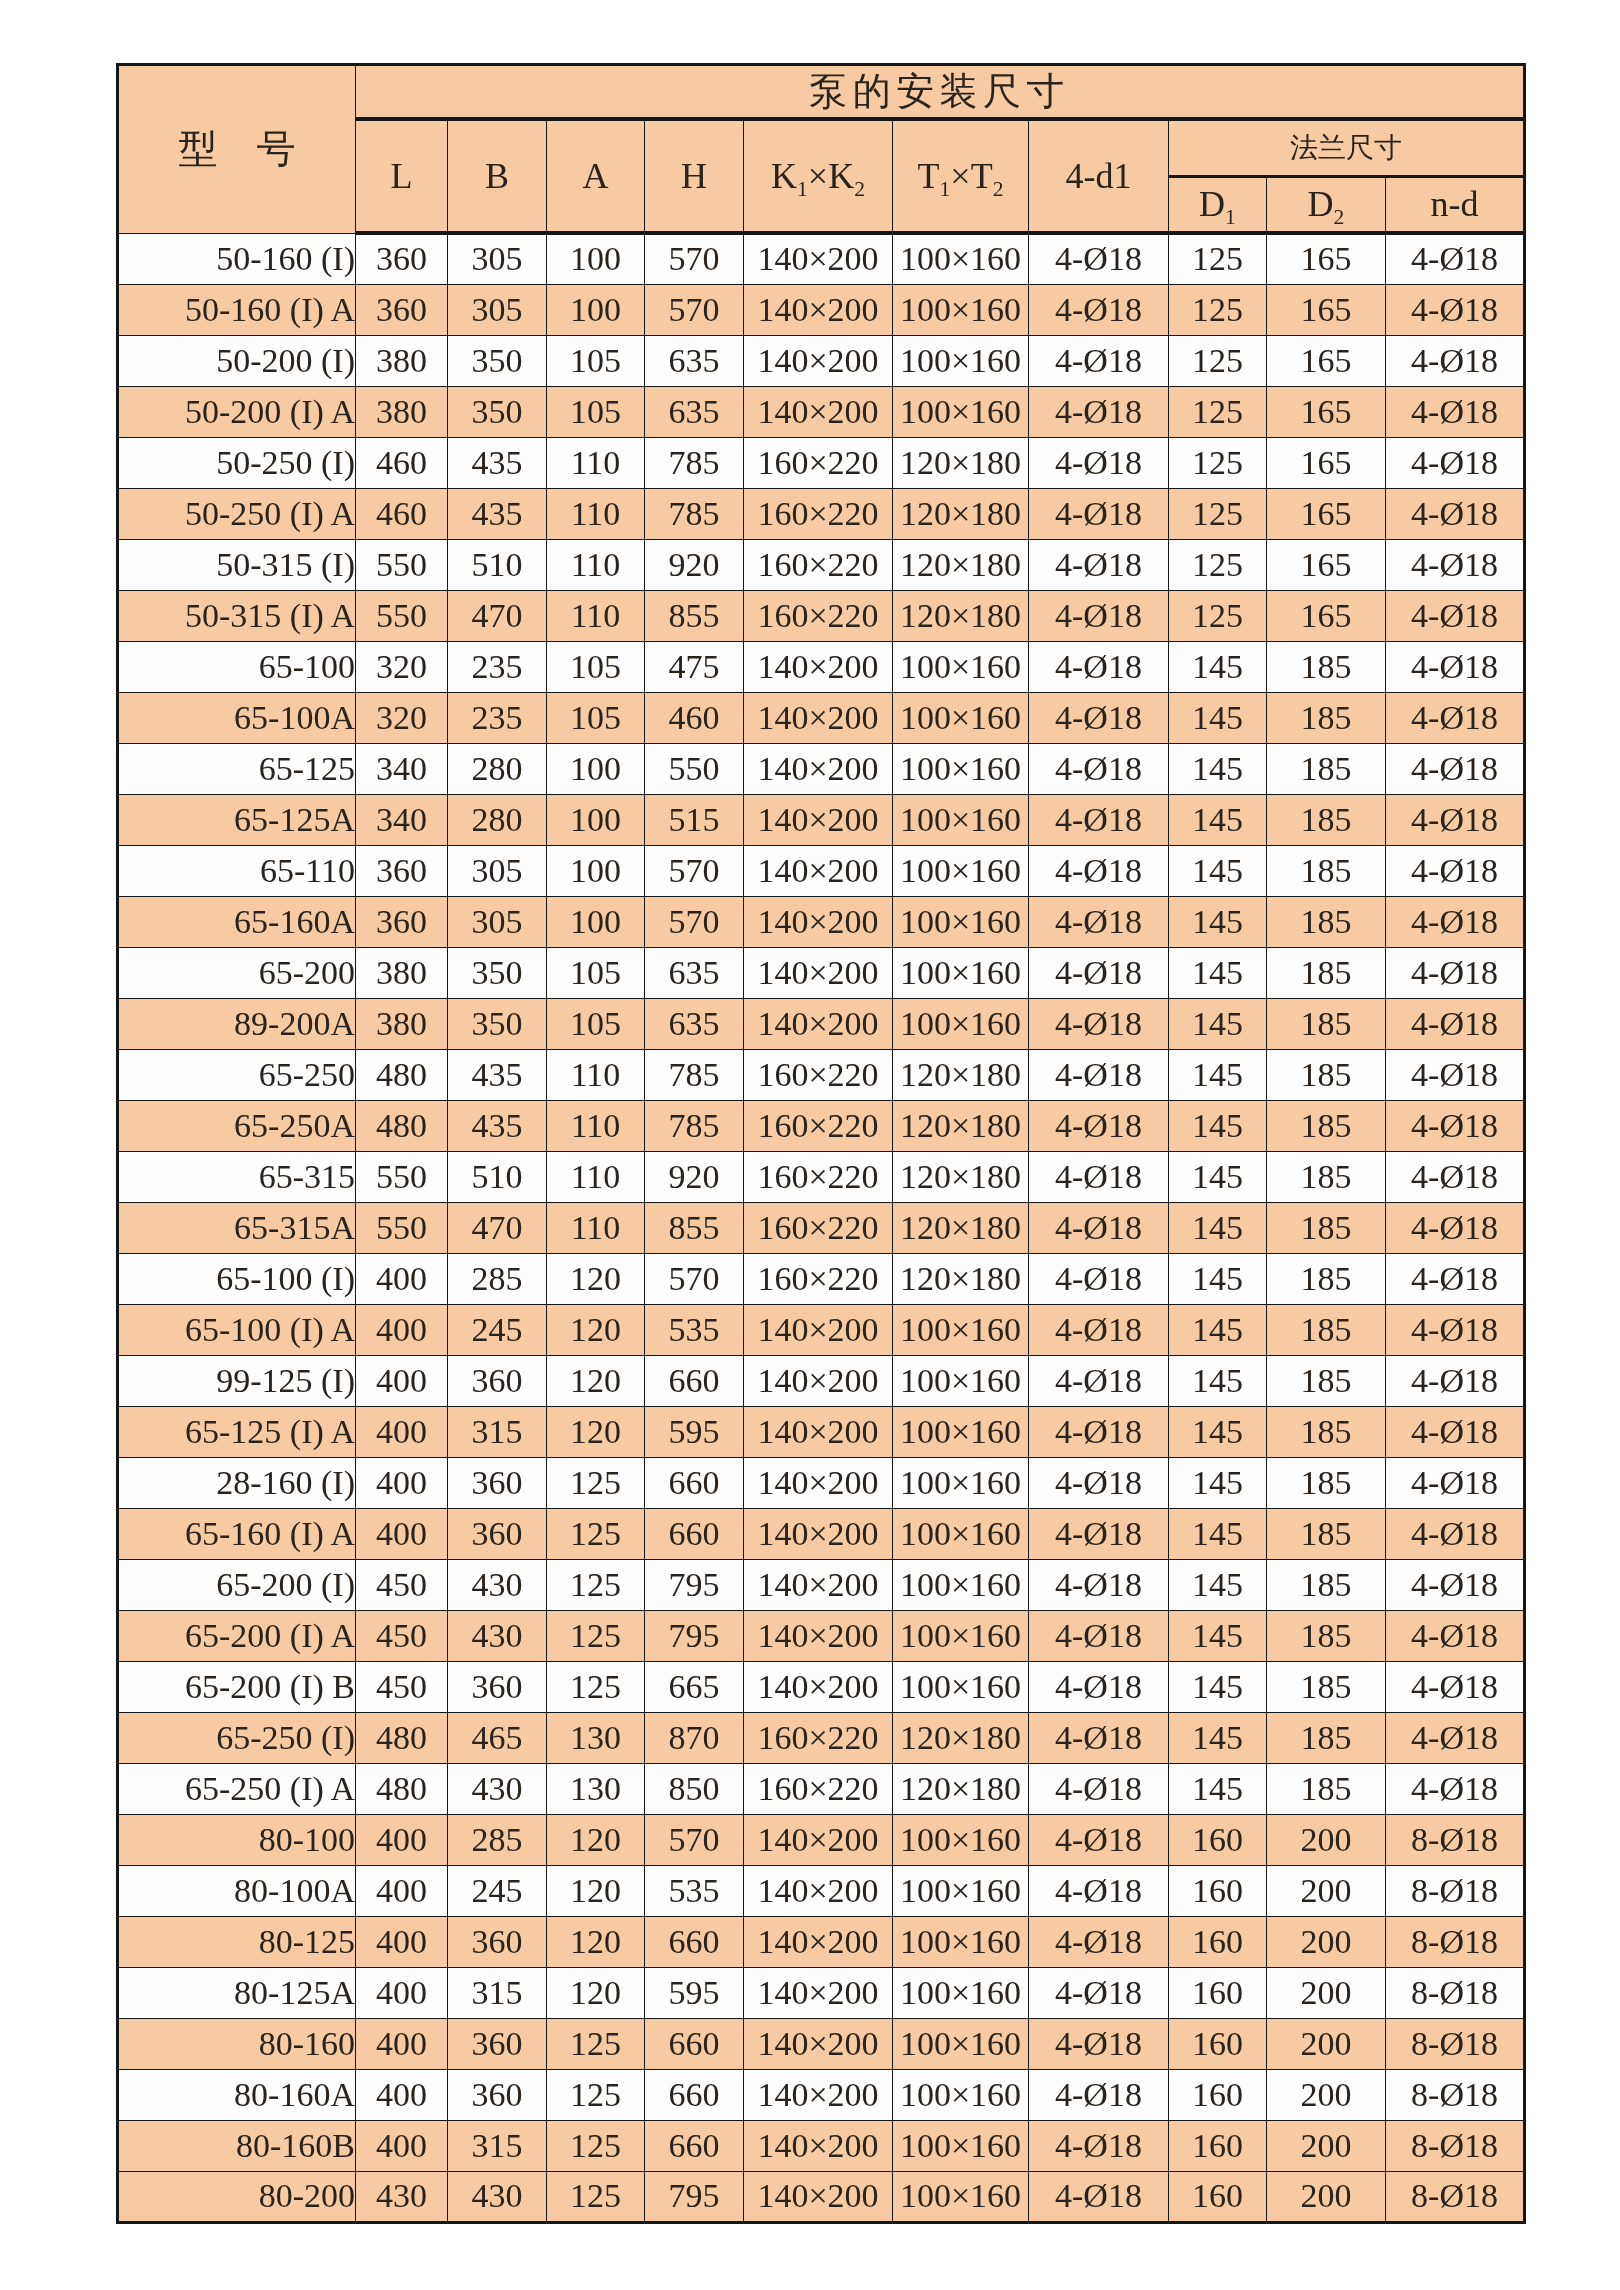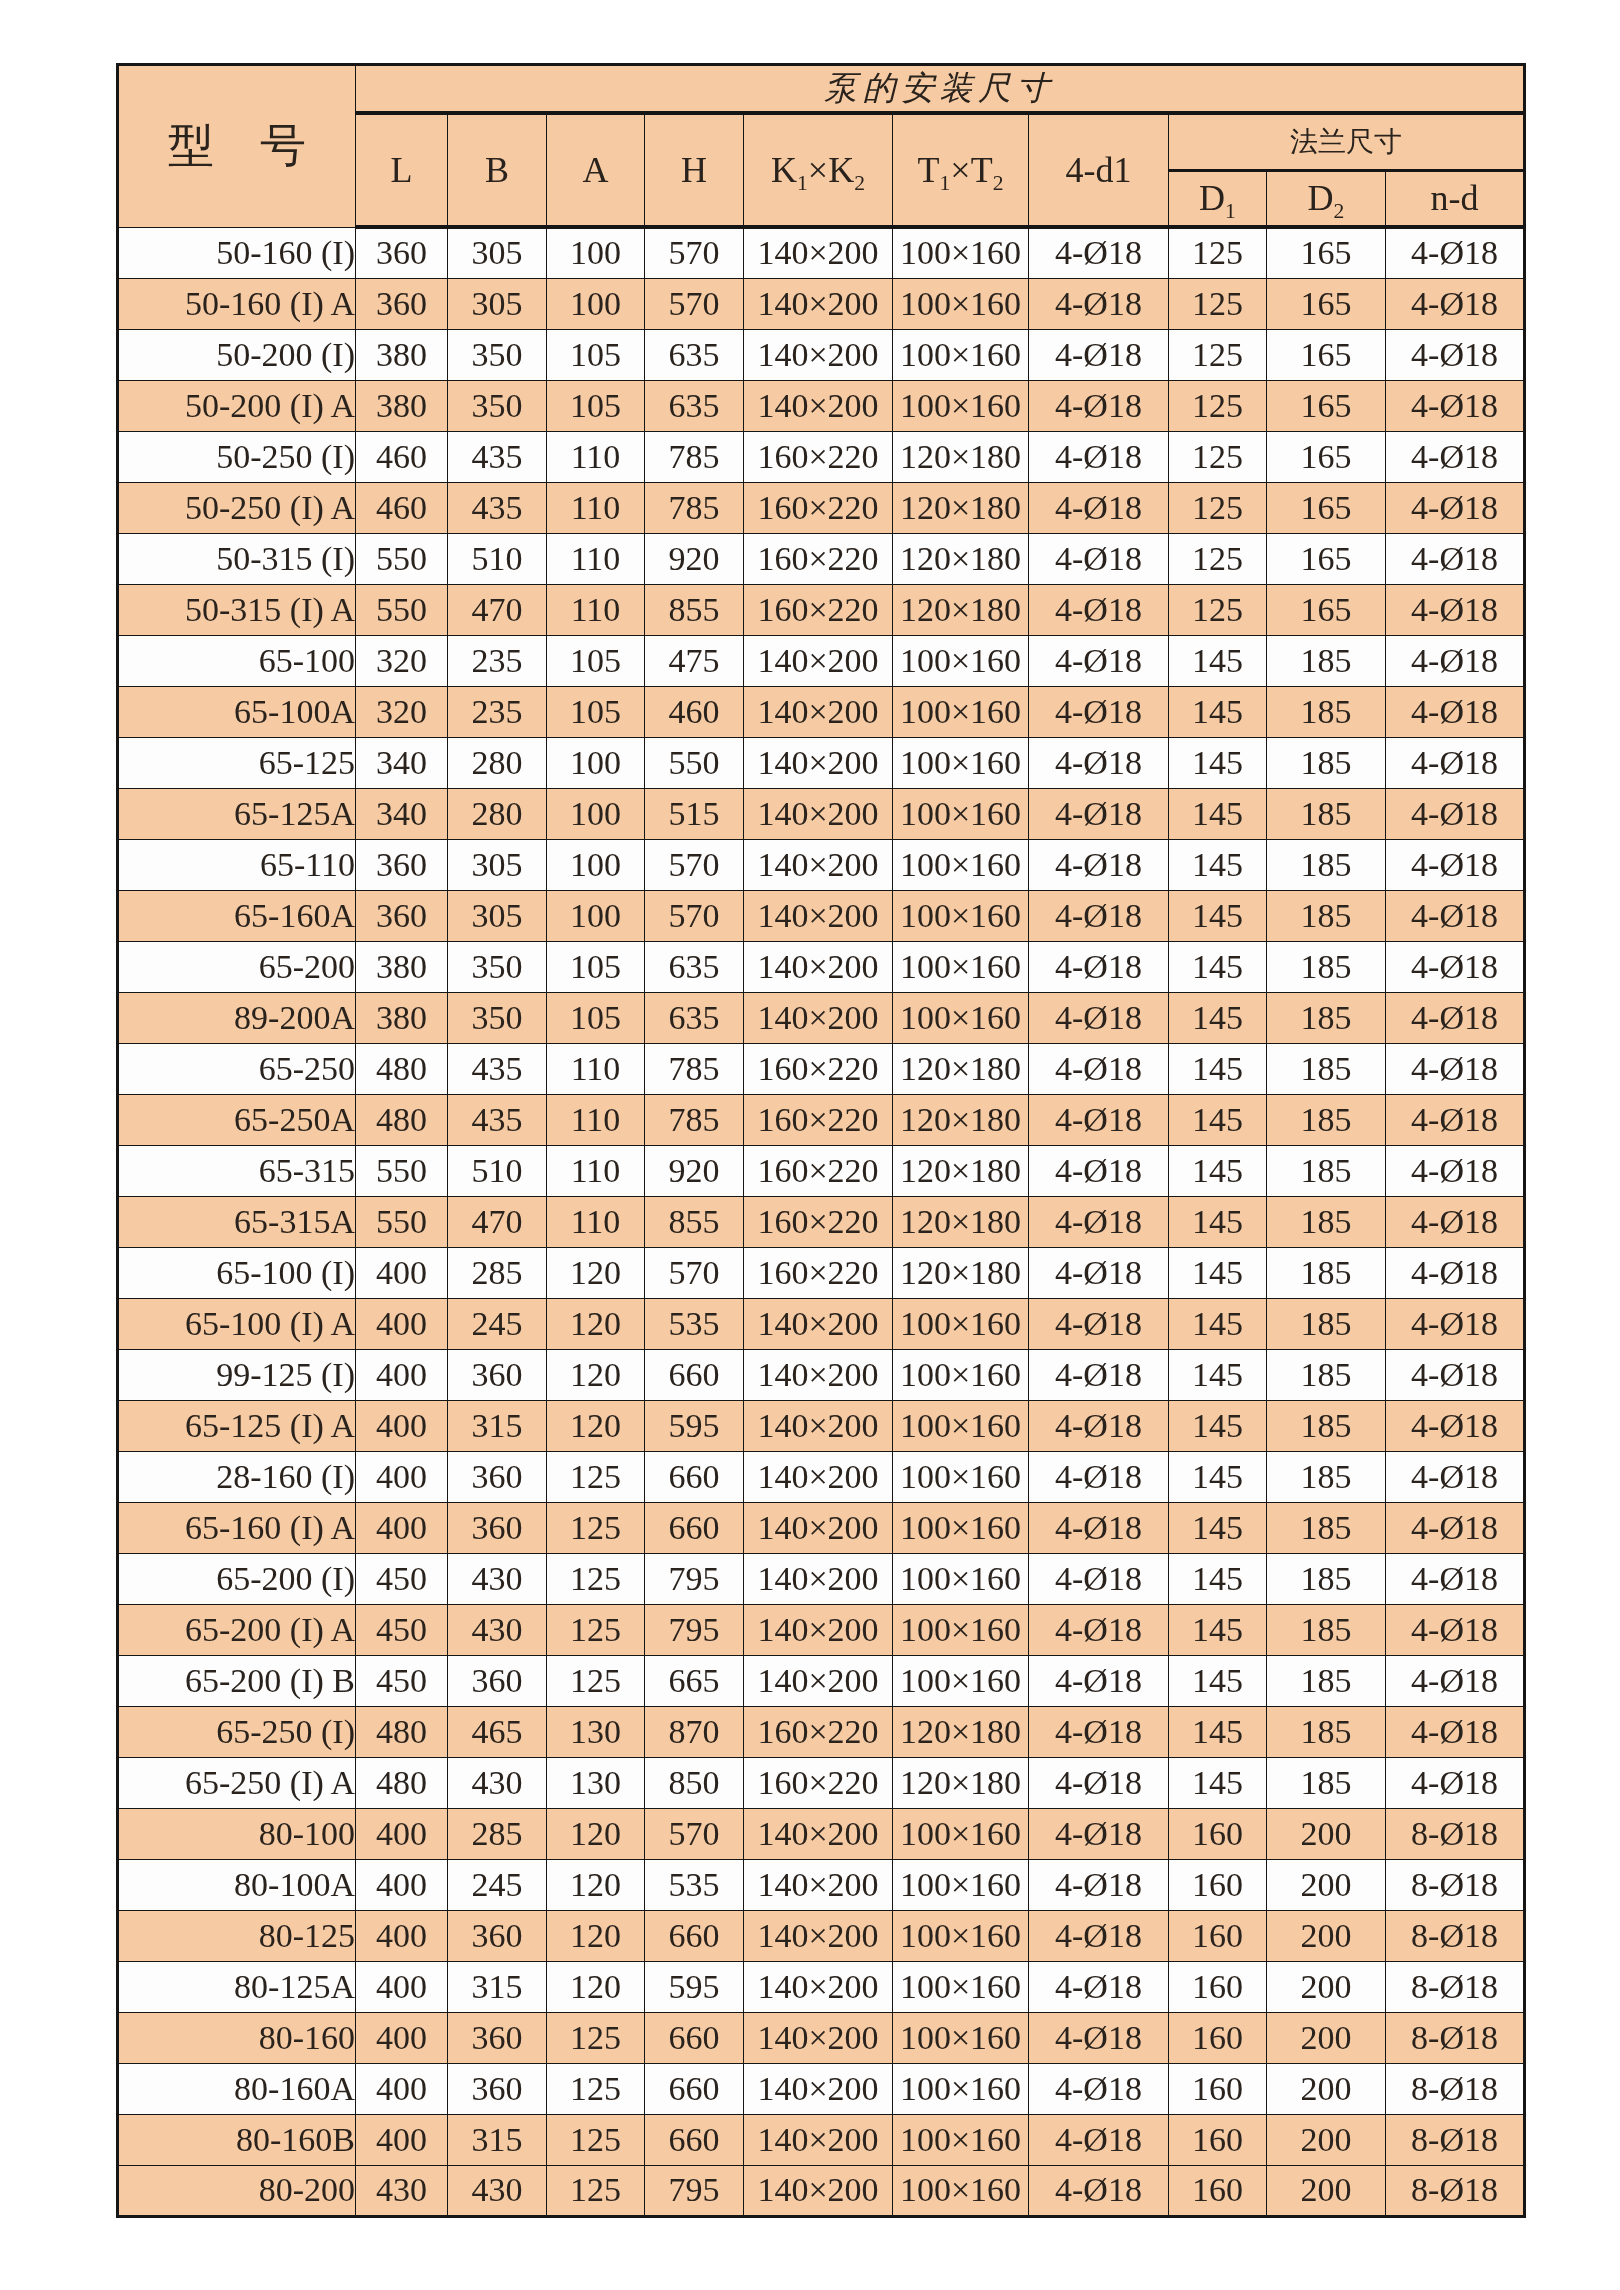--- a/index.html
+++ b/index.html
@@ -33,26 +33,25 @@
     white-space:nowrap;
   }
   thead th{
     font-weight:normal;
     background:var(--band);
   }
   tr.h1{height:47px;}
   tr.h2{height:57px;}
   tr.h3{height:57px;}
   tbody tr{height:51px;}
-  .model-h{font-size:46px;}
+  .model-h{font-size:39px;}
   .group-h{
-    font-size:33px;
+    font-size:38px;
     letter-spacing:5.4px;
     border-bottom:4.5px solid var(--line);
-    font-style:italic;
   }
   .flange-h{
     font-size:28px;
     border-bottom:3.6px solid var(--line);
   }
   .dim-h{font-size:36px;}
   .hdr-bottom{border-bottom:4.5px solid var(--line);}
   tbody td{
     font-size:34px;
     background:var(--rowwhite);

